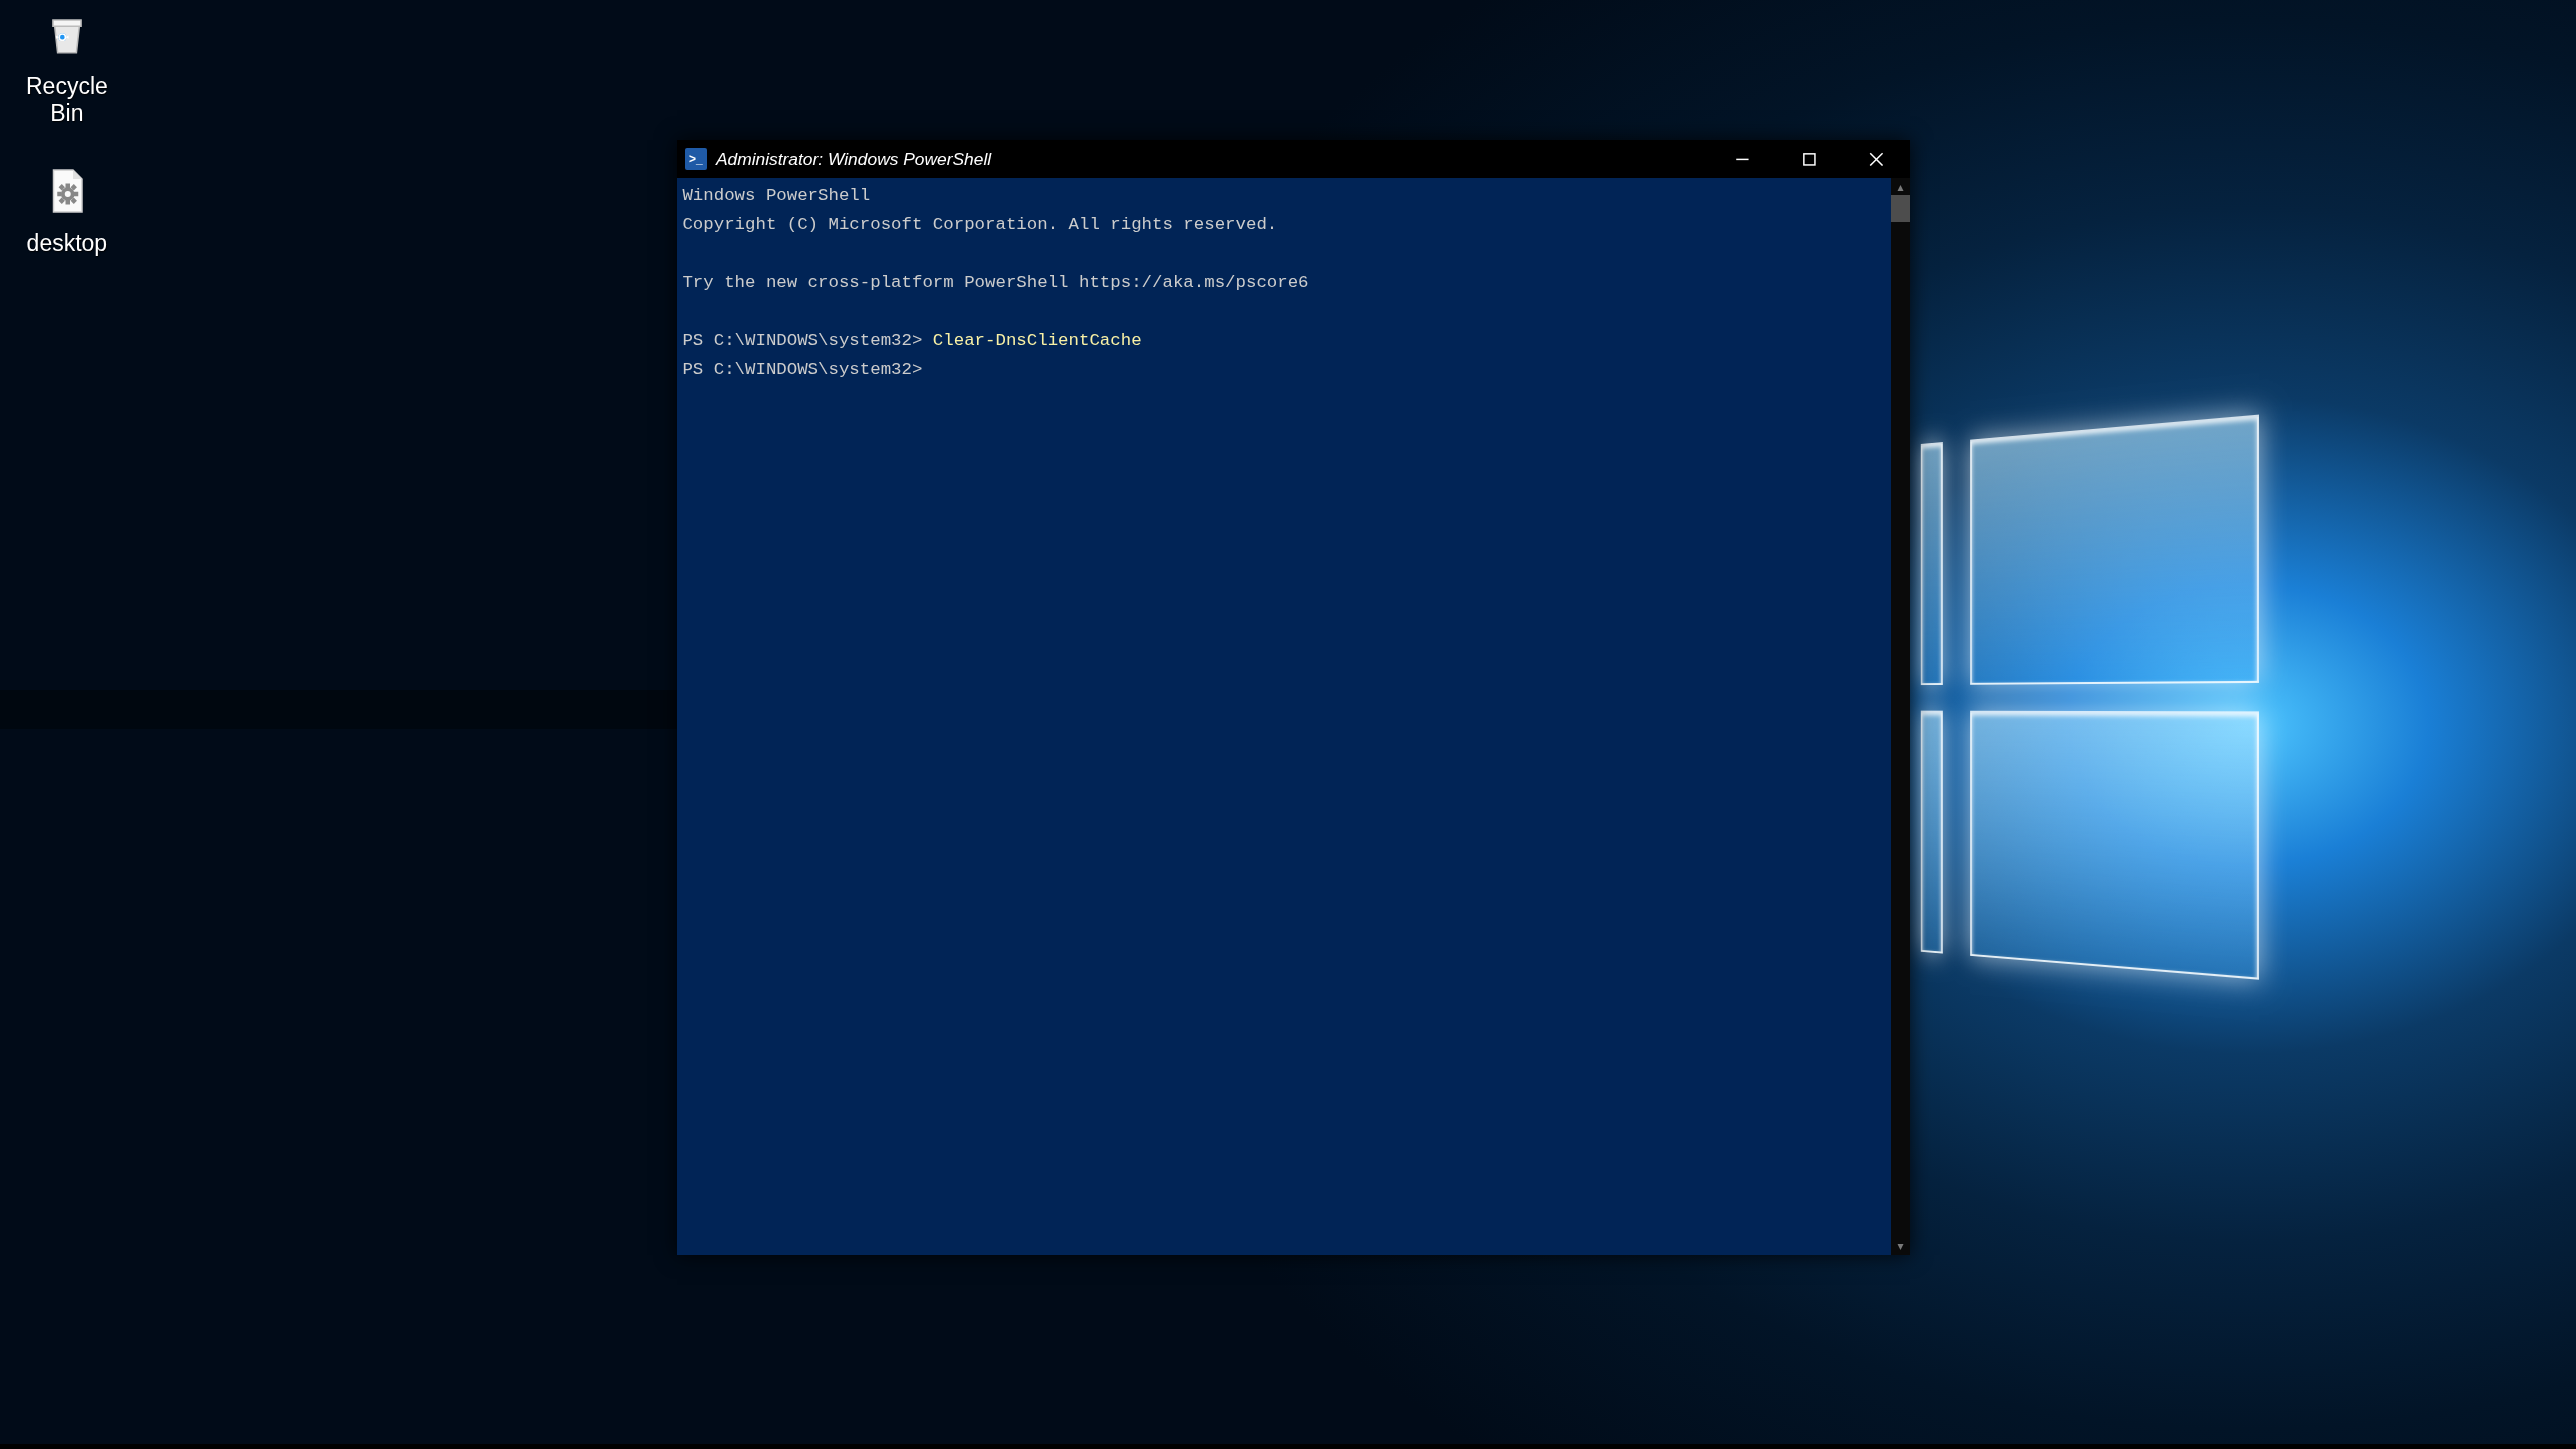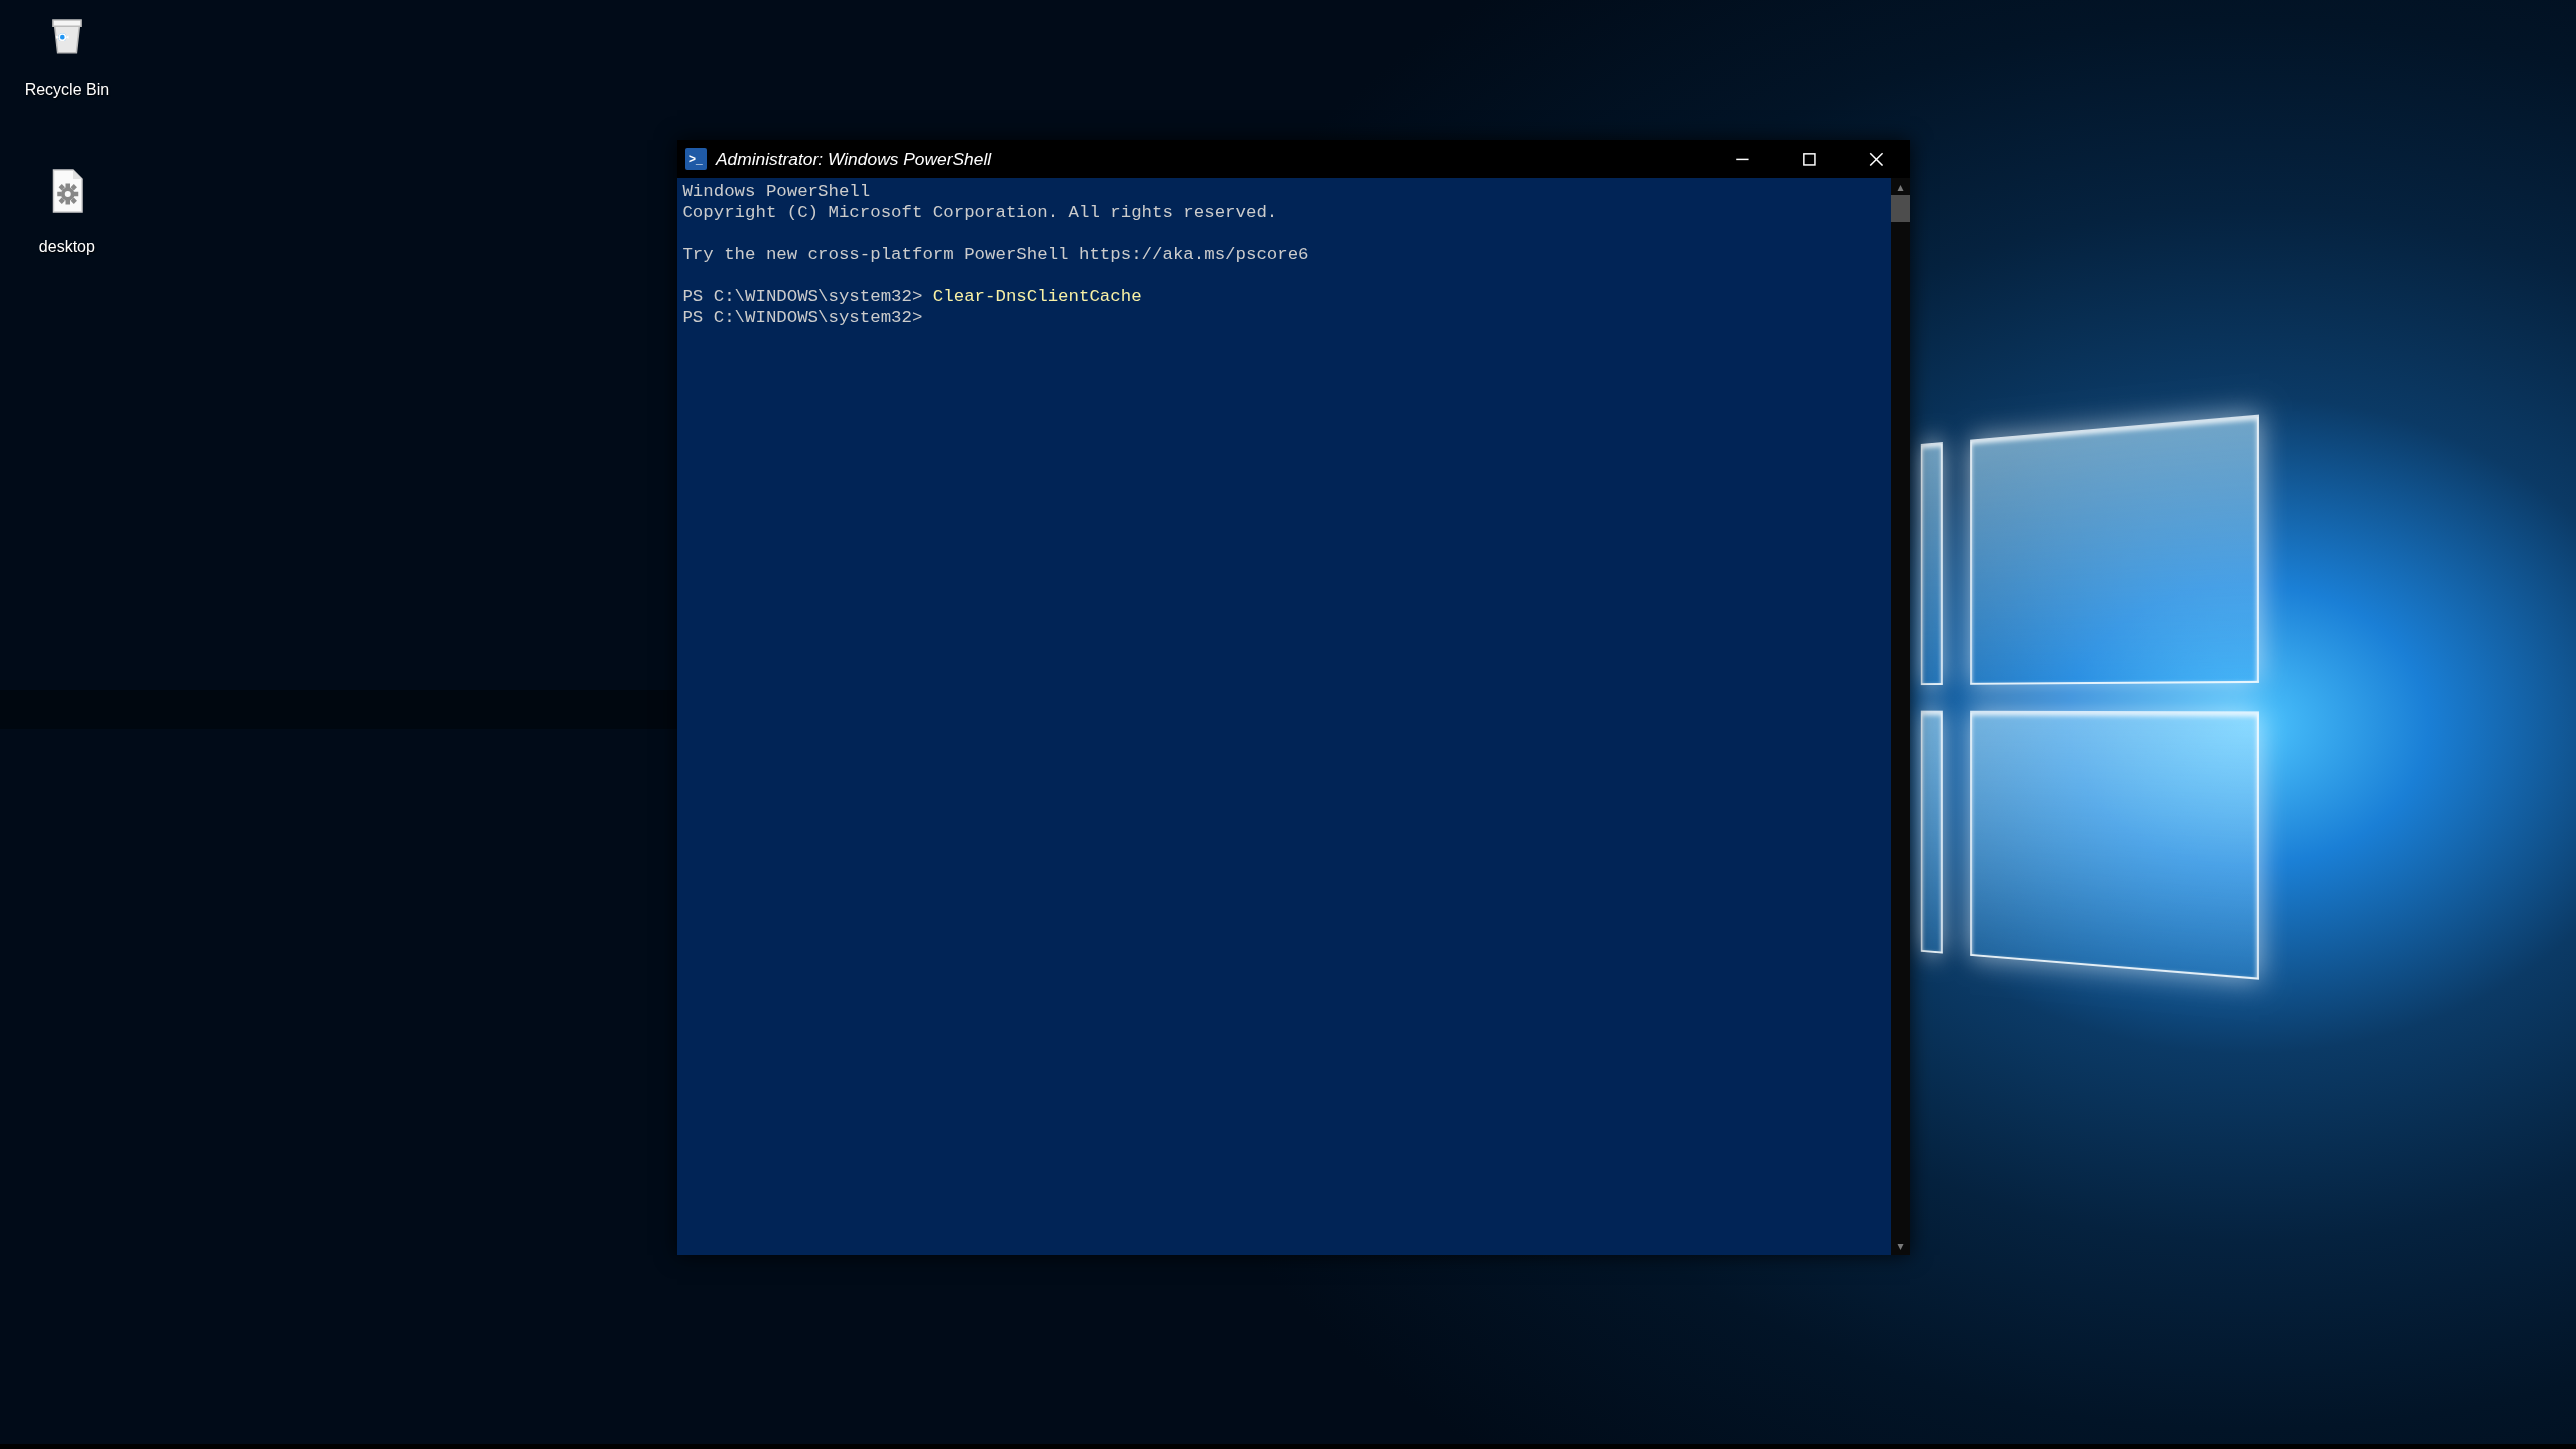--- a/index.html
+++ b/index.html
@@ -16,23 +16,23 @@
     .desktop-icon {
       position: absolute;
       width: 107px;
       display: flex;
       flex-direction: column;
       align-items: center;
       cursor: pointer;
     }
     .desktop-icon .icon-img { width: 54px; height: 54px; display: flex; align-items: center; justify-content: center; }
     .desktop-icon .icon-label {
-      margin-top: 20px;
-      color: #fff;
-      font-size: 16px;
+      margin-top: 12px;
+      color: #fff;
+      font-size: 23px;
       text-shadow: 0.7px 0.7px 1.3px #000;
       text-align: center;
     }
 
     
     .win-logo {
       position: absolute;
       left: 1892px;
       top: 429px;
       width: 402px;
@@ -118,21 +118,21 @@
       flex: 1;
       display: flex;
       background: #012456;
       min-height: 0;
     }
     .ps-console {
       flex: 1;
       padding: 2.7px 5.4px;
       font-family: Consolas, "Courier New", monospace;
       font-size: 17.4px;
-      line-height: 21px;
+      line-height: 29px;
       color: #cccccc;
       white-space: pre;
       overflow: hidden;
     }
     .ps-console .cmd { color: #f9f1a5; }
     .ps-console .prompt { color: #cccccc; }
 
     .ps-scroll {
       width: 19px;
       background: #0a0a0a;

